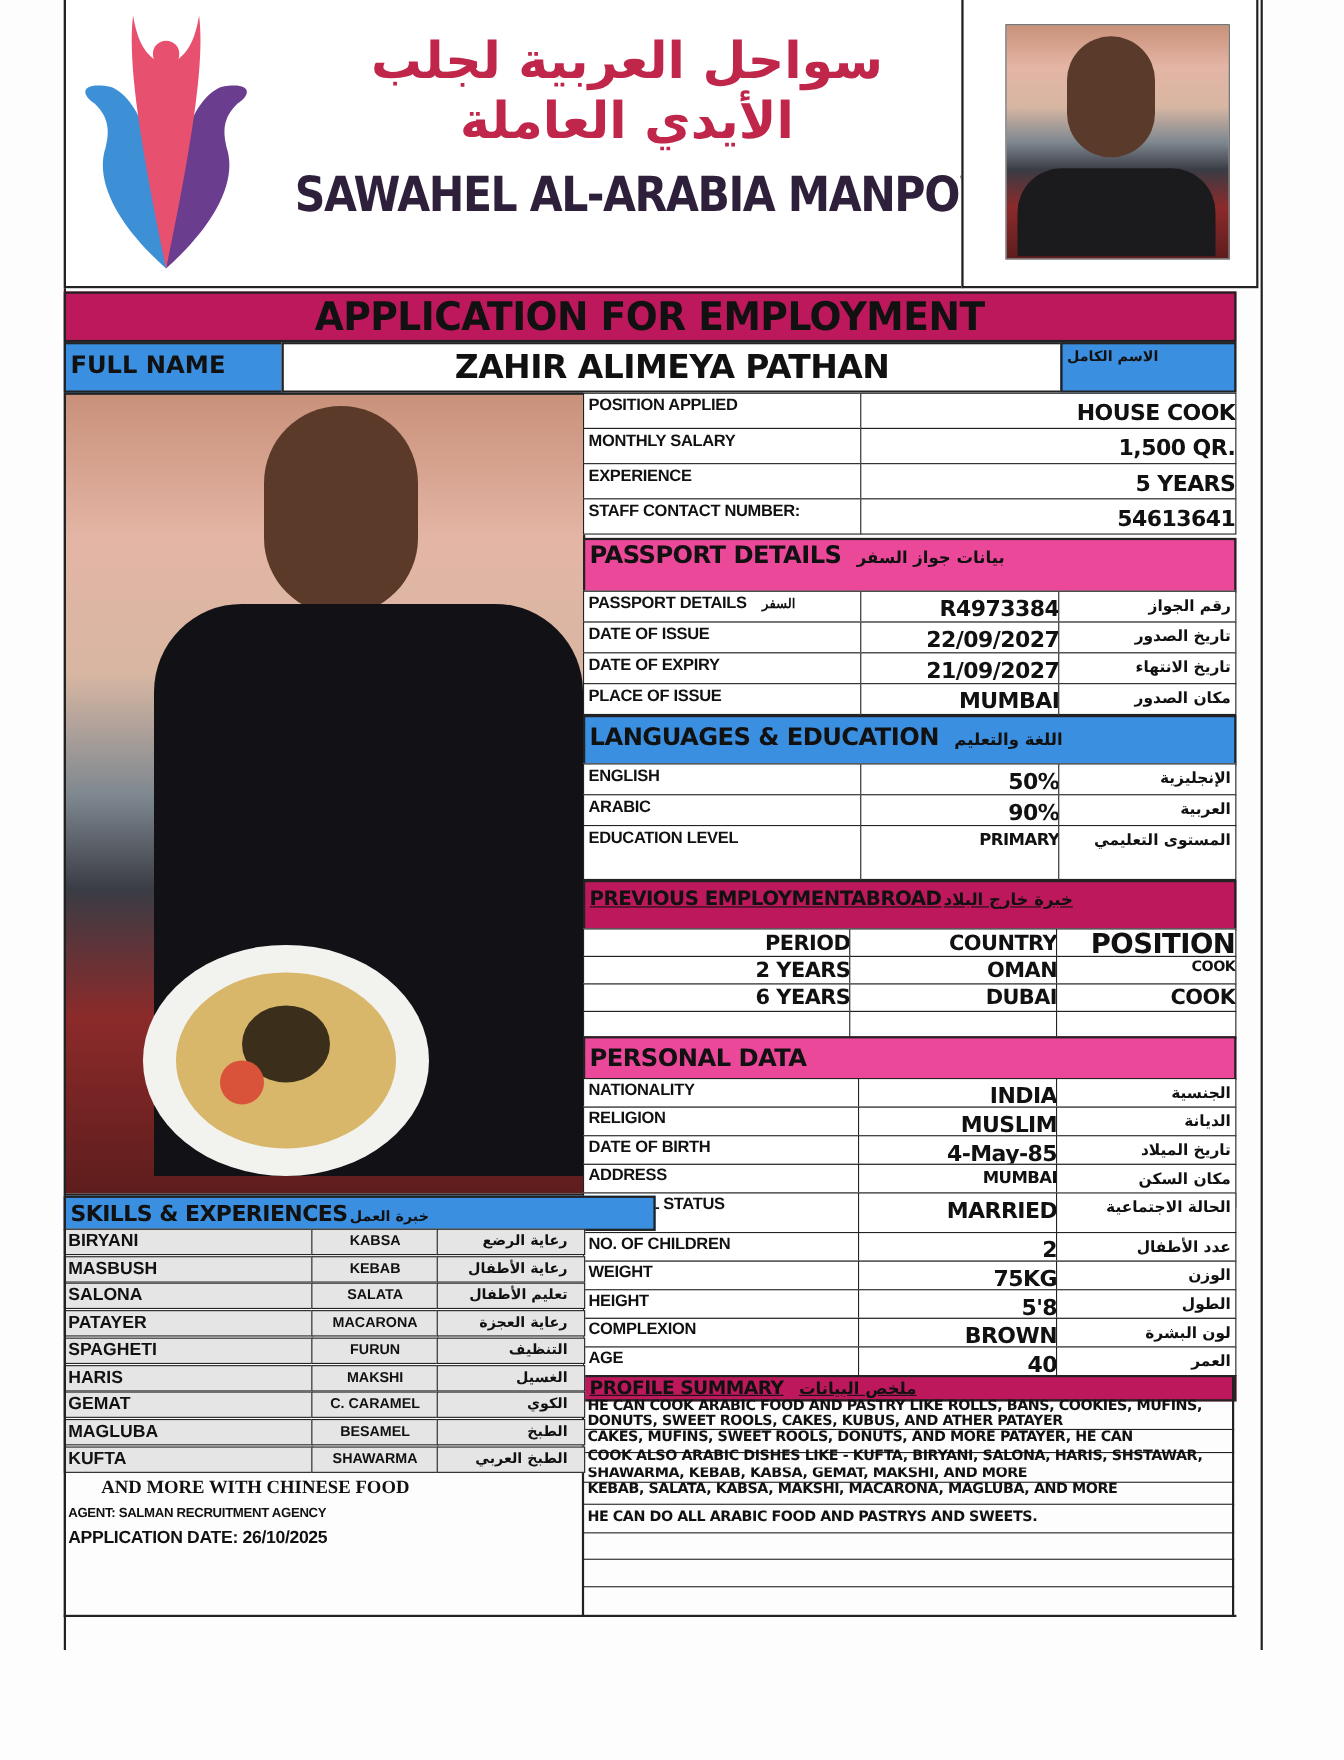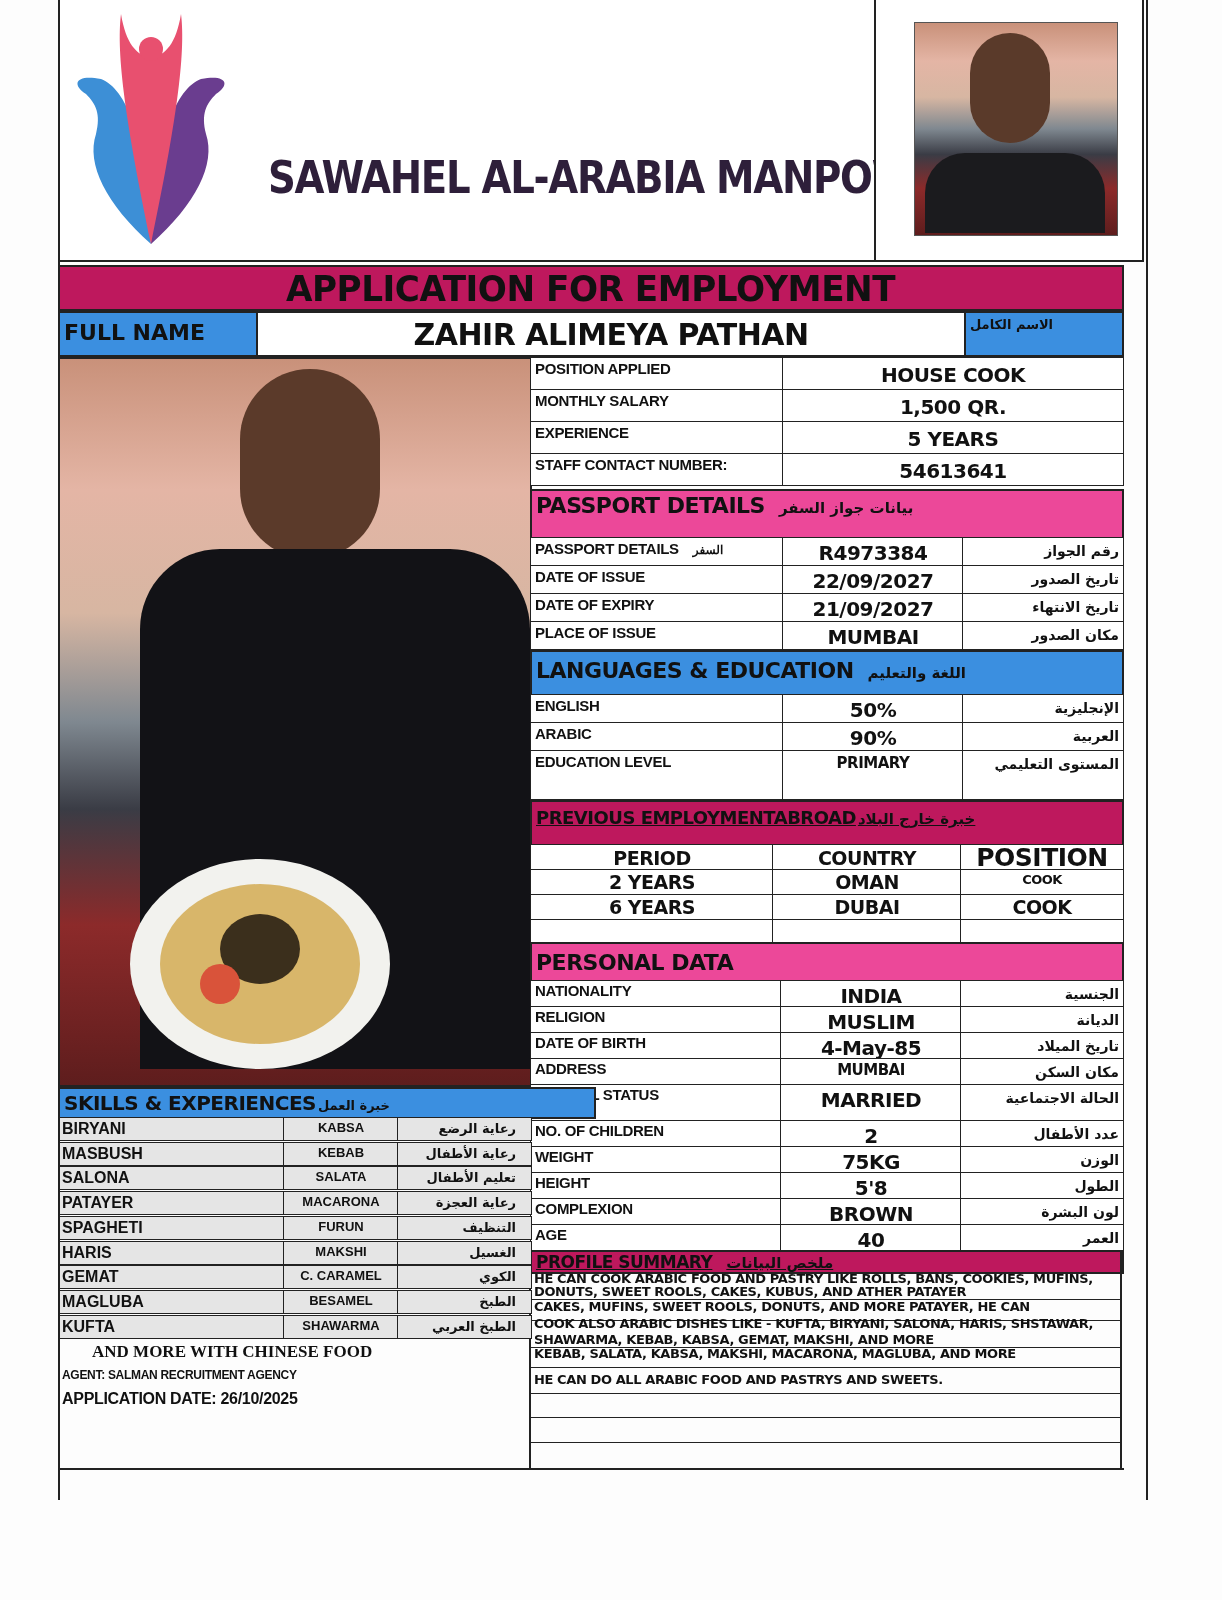--- a/index.html
+++ b/index.html
@@ -2,21 +2,21 @@
 <html><head>
 <meta charset="utf-8">
 <style>
   html, body { margin:0; padding:0; background:#fdfdfd; }
   body { width:1222px; height:1600px; position:relative; overflow:hidden; font-family:"Liberation Sans", sans-serif; color:#111; }
   .abs { position:absolute; }
   .sheet { position:absolute; left:58px; top:0; width:1086px; height:1500px; border-left:2px solid #222; border-right:2px solid #222; }
   .b { border:2px solid #222; box-sizing:border-box; }
   .cell { position:absolute; box-sizing:border-box; border:1.5px solid #222; background:#fff; overflow:hidden; white-space:nowrap; }
   .lbl { font-weight:bold; font-size:15px; padding-left:4px; line-height:22px; letter-spacing:-0.3px; }
-  .val { font-weight:bold; font-size:20px; text-align:center; line-height:28px; font-family:"DejaVu Sans", sans-serif; letter-spacing:-0.5px; }
+  .val { font-weight:bold; font-size:20px; text-align:right; line-height:28px; font-family:"DejaVu Sans", sans-serif; letter-spacing:-0.5px; }
   .ar { font-weight:bold; font-size:14px; text-align:right; padding-right:4px; line-height:26px; font-family:"DejaVu Sans", sans-serif; }
   .sec { position:absolute; box-sizing:border-box; border:2px solid #222; font-weight:900; font-size:22px; padding-left:4px; line-height:34px; font-family:"DejaVu Sans", sans-serif; letter-spacing:-0.5px; white-space:nowrap; overflow:hidden; }
   .sec .arsub { font-size:15px; margin-left:14px; }
   .purple { background:#ec4899; }
   .blue { background:#3b8fe0; }
   .pink { background:#be185d;text-decoration:underline; }
   .photo { background:linear-gradient(180deg,#c9917a 0%,#e4b5a5 18%,#d7b6a2 35%,#7f8890 50%,#3a3c45 62%,#8c2a2a 78%,#5e1d1d 100%); }
   .sk { position:absolute; box-sizing:border-box; border:1.5px solid #222; background:#e5e5e5; white-space:nowrap; overflow:hidden; height:24px; }
   .sk.l { font-weight:bold; font-size:16px; padding-left:3px; line-height:22px; }
   .sk.m { font-weight:bold; font-size:13px; text-align:center; line-height:20px; }
@@ -28,20 +28,21 @@
 
 <div class="sheet"></div>
 
 <div class="abs b" style="left:58px;top:-2px;width:818px;height:264px;background:#fff;">
   <svg class="abs" style="left:6px;top:4px;" width="170" height="250" viewBox="0 0 170 250">
     <path d="M20 90 C5 80 10 70 35 75 C60 85 80 130 85 240 C40 200 20 160 30 130 C35 110 30 100 20 90Z" fill="#3d8fd6"></path>
     <path d="M150 90 C165 80 160 70 135 75 C110 85 90 130 85 240 C130 200 150 160 140 130 C135 110 140 100 150 90Z" fill="#6a3d8f"></path>
     <path d="M55 10 C60 40 70 50 85 55 C100 50 110 40 115 10 C120 50 110 120 85 240 C60 120 50 50 55 10Z" fill="#e8506f"></path>
     <circle cx="85" cy="45" r="12" fill="#e8506f"></circle>
   </svg>
+  <div class="abs" style="left:210px;top:28px;width:600px;text-align:center;font-size:46px;font-weight:bold;color:#c0264a;font-family:'DejaVu Sans',sans-serif;direction:rtl;">سواحل العربية لجلب الأيدي العاملة</div>
   <div class="abs" style="left:208px;top:152px;width:606px;text-align:center;font-size:44px;font-weight:900;color:#2e1f3a;letter-spacing:-1.5px;font-family:'DejaVu Sans',sans-serif;transform:scaleX(0.88);transform-origin:left;white-space:nowrap;">SAWAHEL AL-ARABIA MANPOWER</div>
 </div>
 <div class="abs b" style="left:874px;top:-2px;width:270px;height:264px;background:#fff;">
   <div class="abs photo" style="left:38px;top:22px;width:202px;height:212px;border:1px solid #555;">
     <div class="abs" style="left:55px;top:10px;width:80px;height:110px;border-radius:40px;background:#5a3a2a;"></div>
     <div class="abs" style="left:10px;top:130px;width:180px;height:80px;border-radius:40px 40px 0 0;background:#1b1b1e;"></div>
   </div>
 </div>
 
 <div class="abs b pink" style="left:58px;top:265px;width:1066px;height:46px;text-align:center;">

